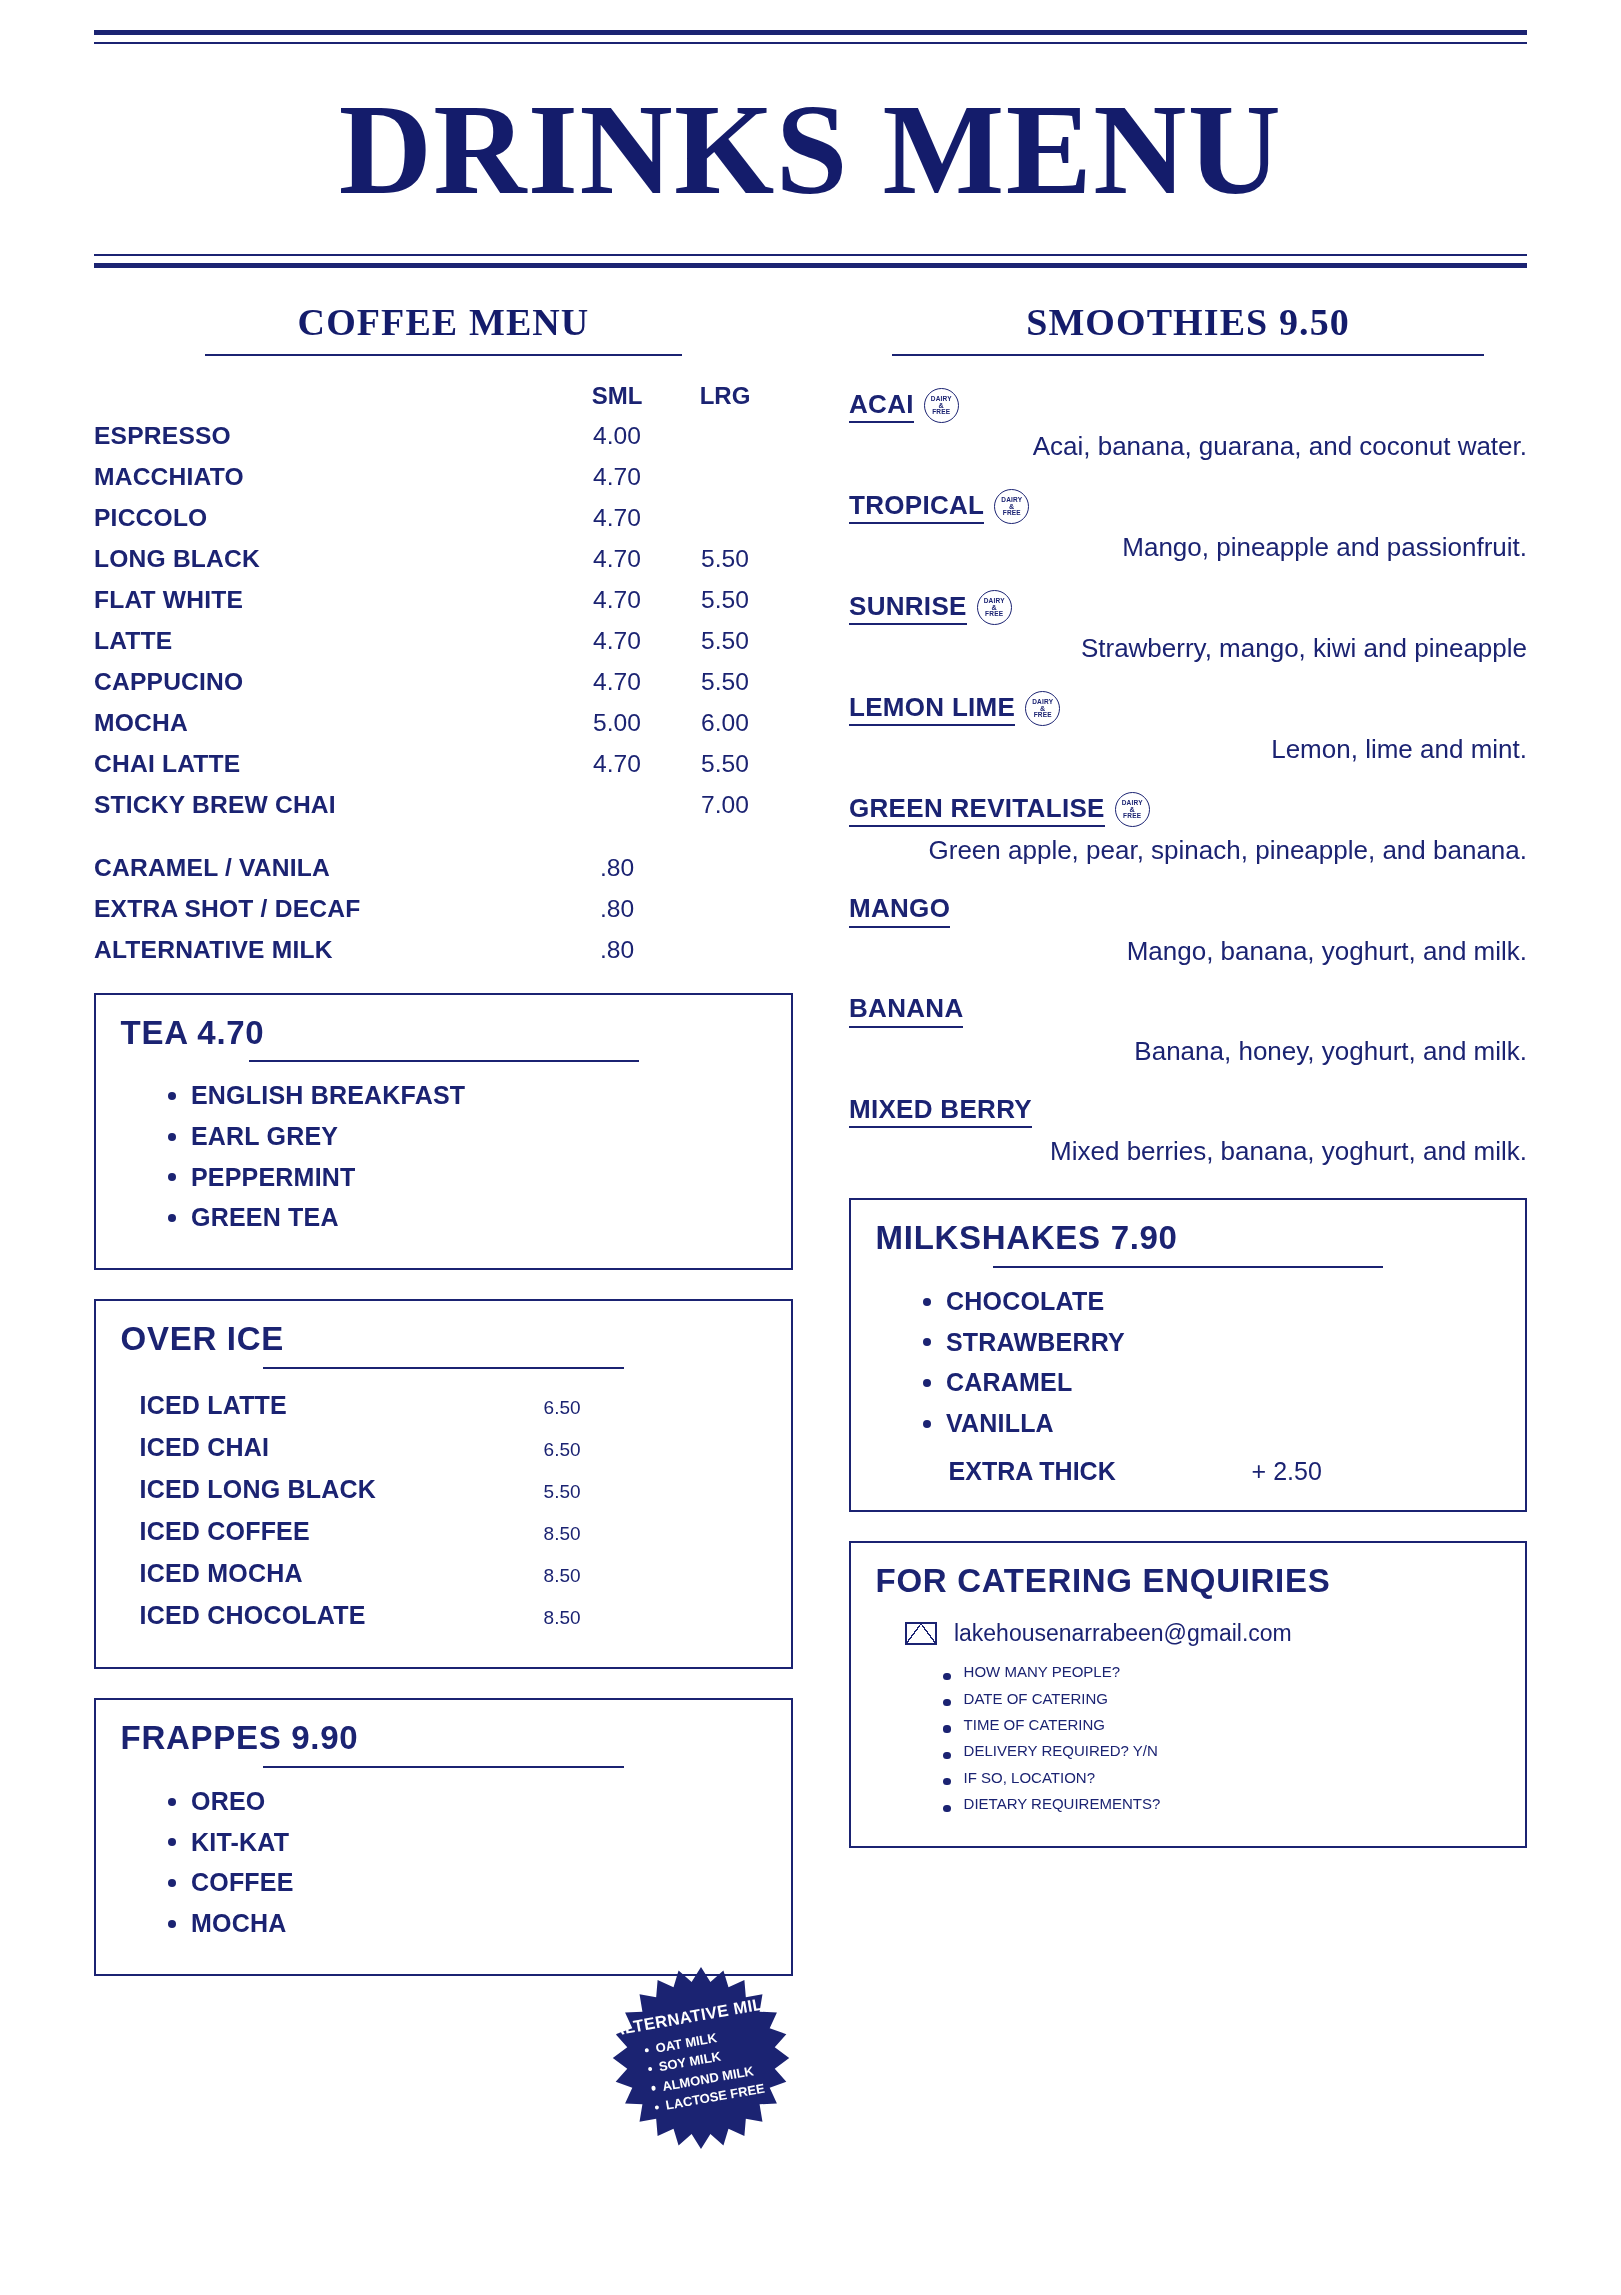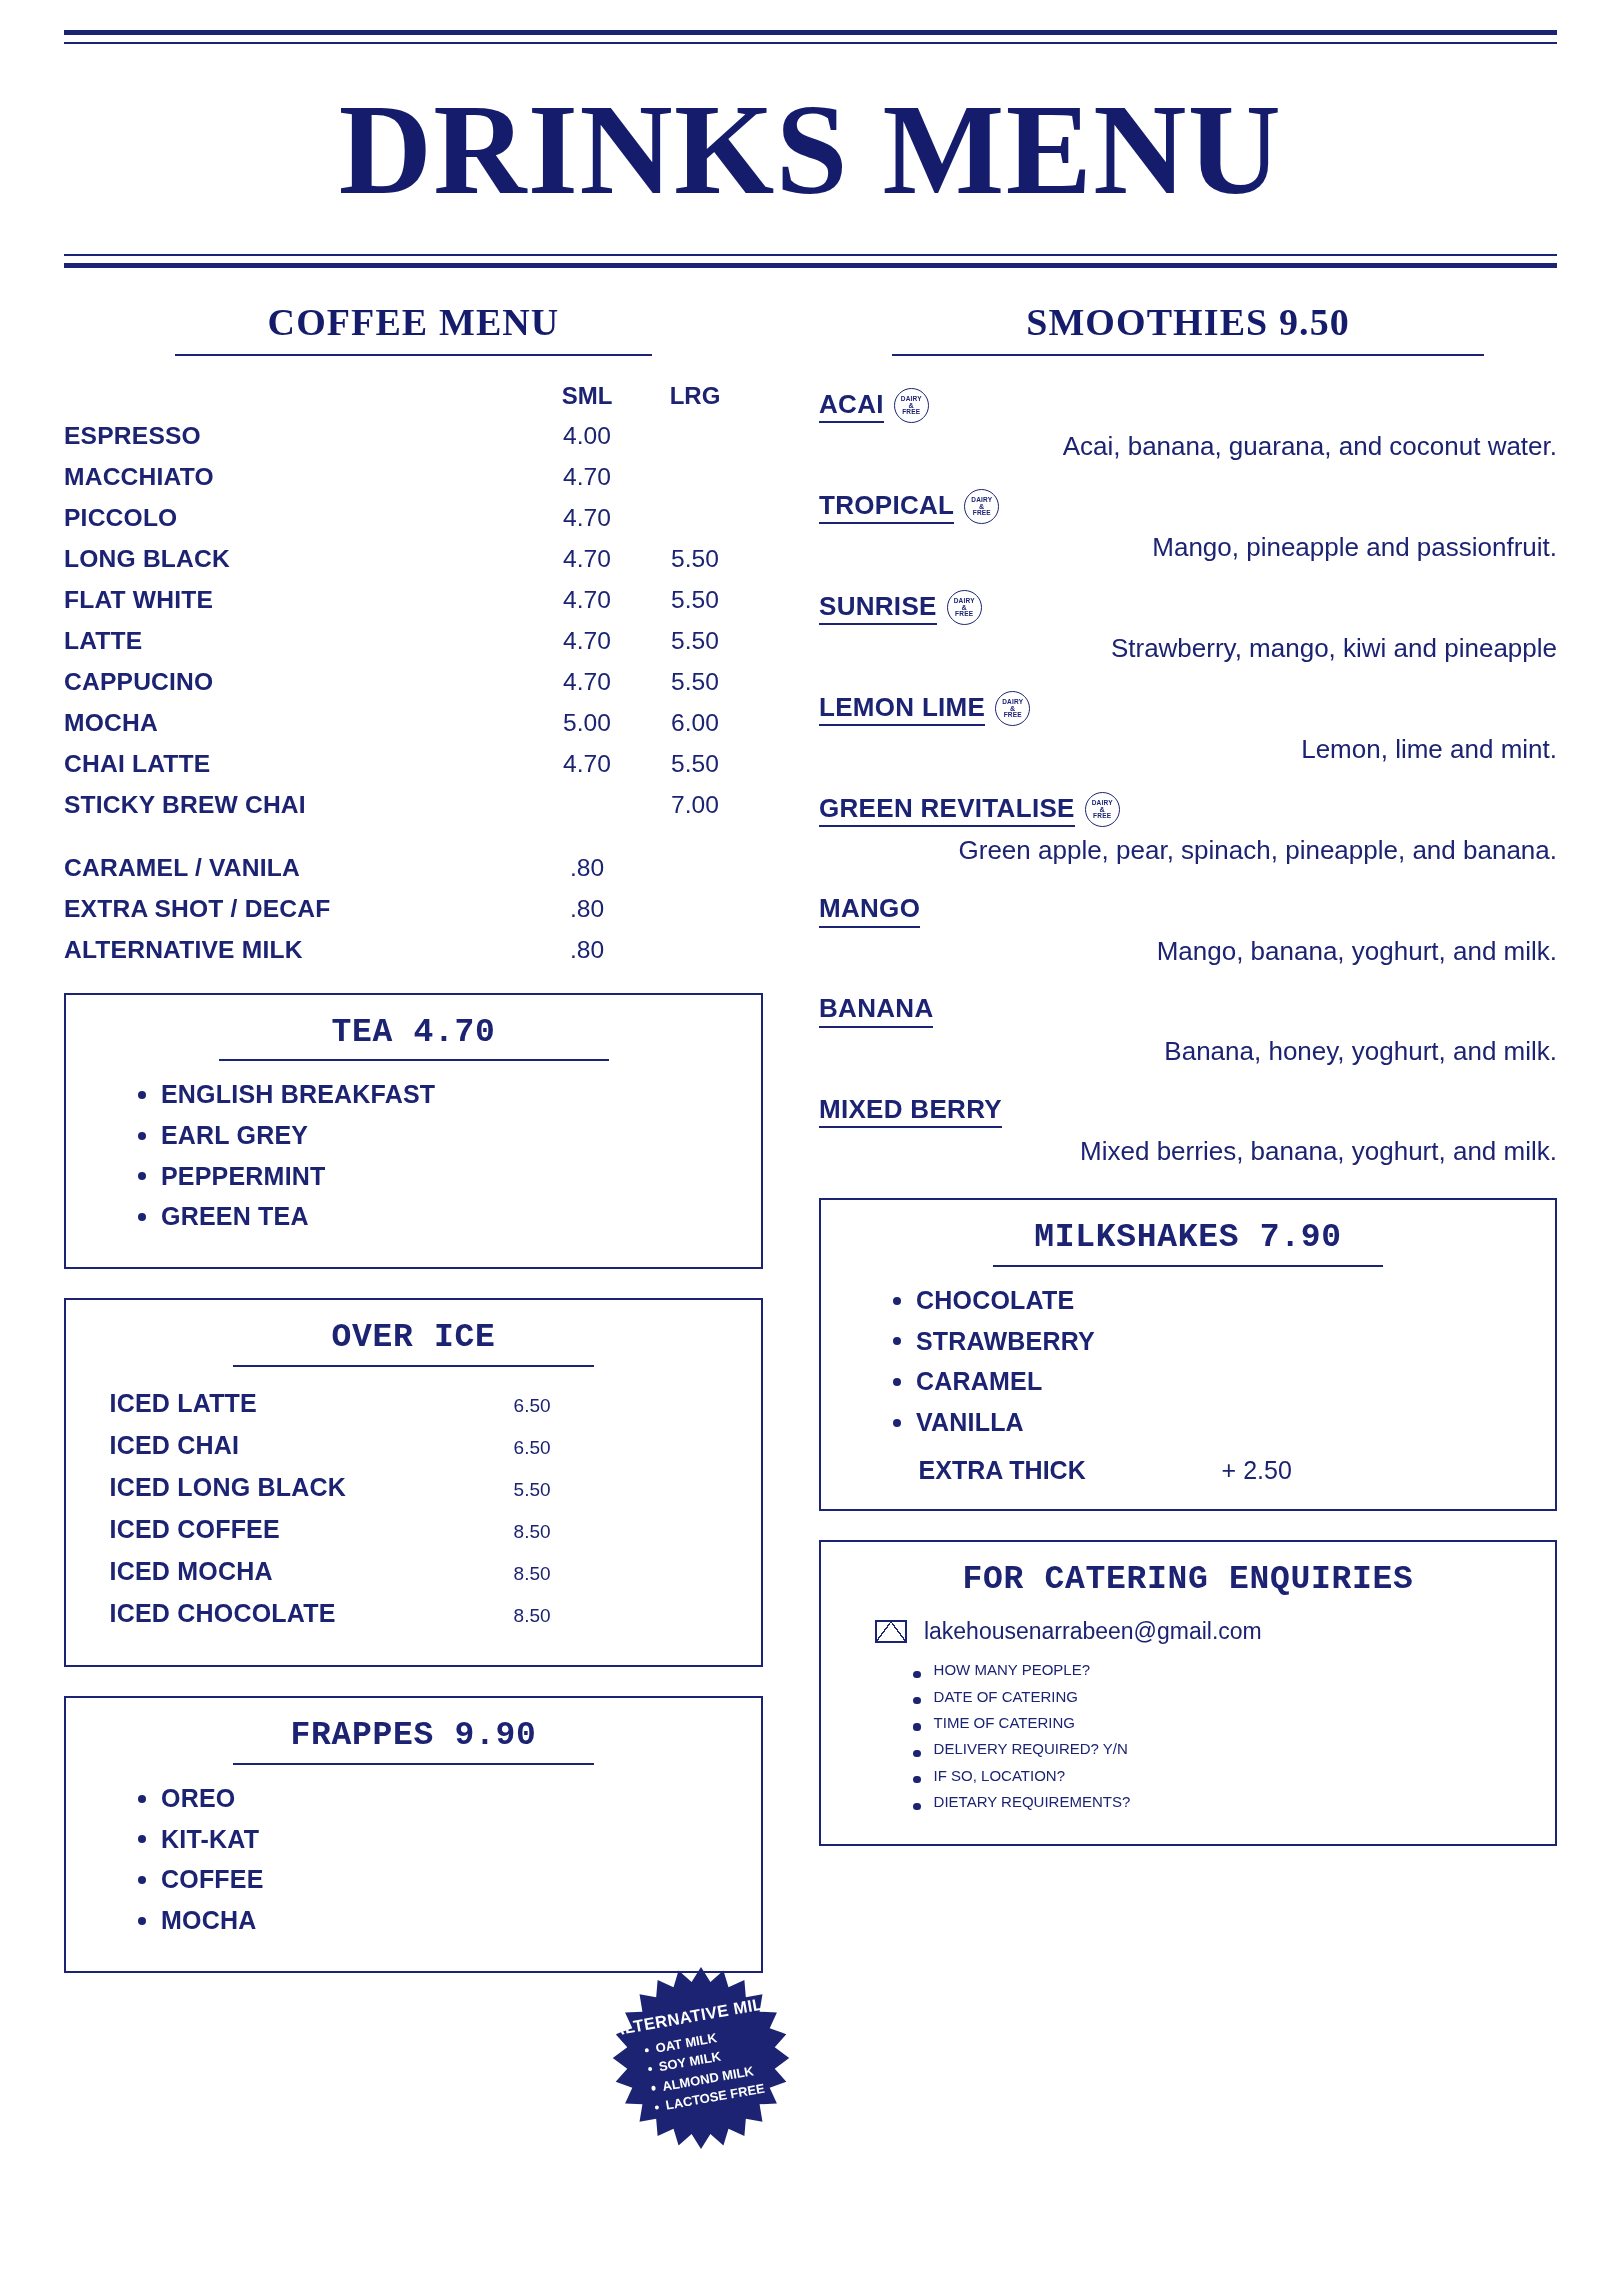--- a/index.html
+++ b/index.html
@@ -12,21 +12,21 @@
     height: 2295px;
     font-family: "Liberation Sans", sans-serif;
     color: #1b2372;
     position: relative;
     overflow: hidden;
   }
   .page {
     width: 1621px;
     height: 1916px;
     box-sizing: border-box;
-    padding: 0 64px;
+    padding: 0 94px;
     position: relative;
   }
 
   
   .top-rules {
     padding-top: 30px;
   }
   .rule-thick {
     height: 5px;
     background: #1b2372;
@@ -111,24 +111,23 @@
   .addons .coffee-row .name { width: 469px; }
 
   
   .box {
     border: 2.2px solid #1b2372;
     margin-top: 29px;
     padding: 19px 24.6px 24.6px 24.6px;
     box-sizing: border-box;
   }
   .box-head {
-    font-family: Liberation Mono, monospace;
+    font-family: Liberation Sans, sans-serif;
     font-weight: bold;
     font-size: 33px;
-    text-align: center;
     letter-spacing: 0.7px;
   }
   .box-head-underline {
     border-bottom: 2.2px solid #1b2372;
     width: 390px;
     margin: 8.7px auto 0 auto;
   }
   .box-head-underline.sm { width: 361px; }
 
   ul.bullets {

